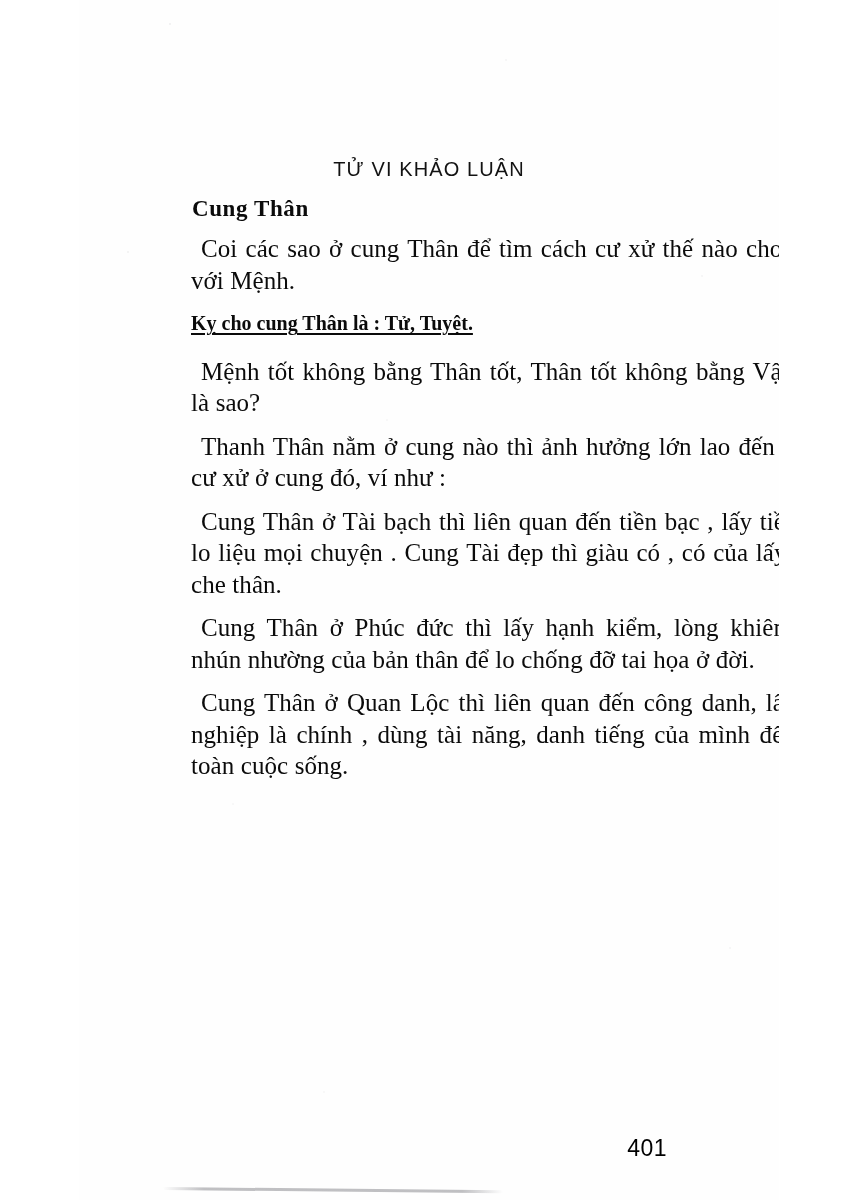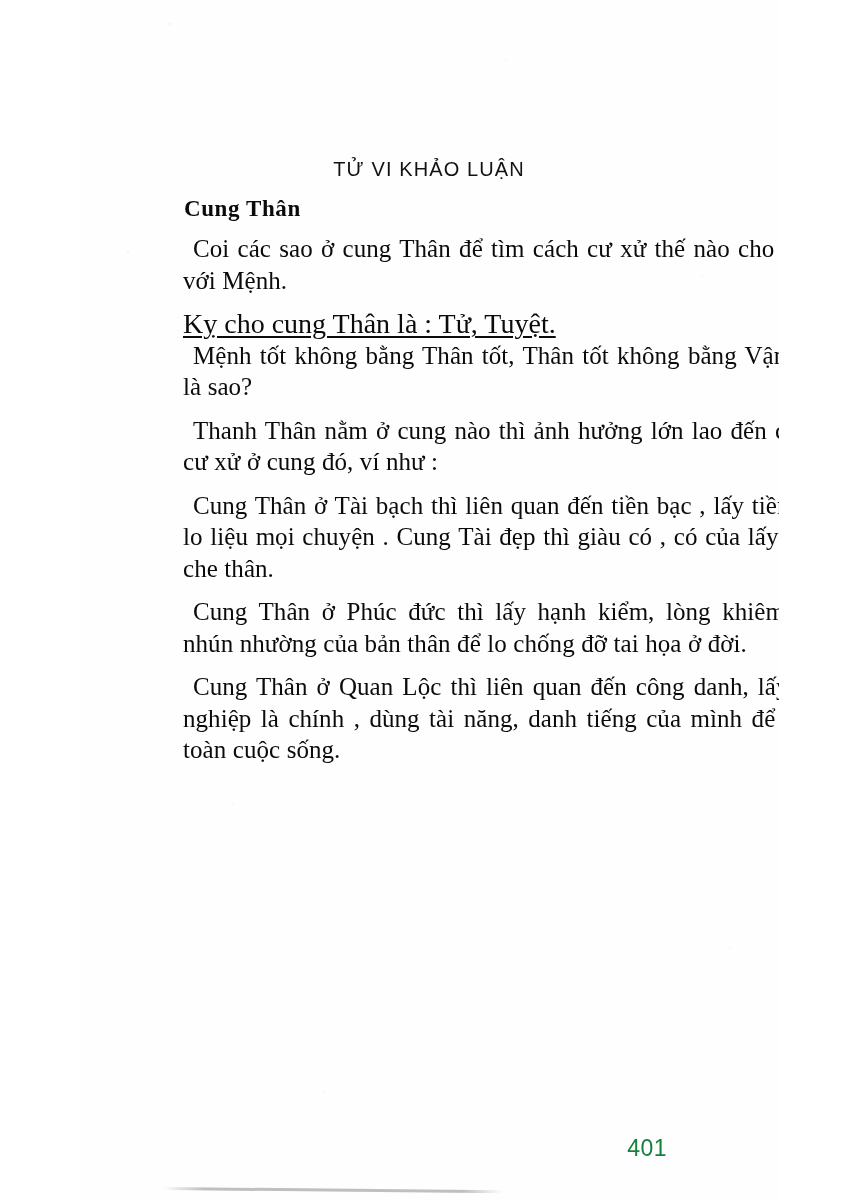--- a/index.html
+++ b/index.html
@@ -48,21 +48,21 @@
     font-family: "Liberation Sans", "DejaVu Sans", sans-serif;
     font-size: 20px;
     letter-spacing: 1.1px;
     color: #121212;
     font-weight: 400;
   }
 
   
   .column {
     position: absolute;
-    left: 104px;
+    left: 112px;
     top: 196px;
     width: 638px;
   }
 
   .section-heading {
     font-weight: bold;
     font-size: 23px;
     letter-spacing: 0.6px;
     line-height: 1.15;
     margin: 0 0 11px 1px;
@@ -82,42 +82,42 @@
     text-align: left;
   }
 
   p.para.italic {
     font-style: italic;
     letter-spacing: 0.15px;
     word-spacing: 0.9px;
   }
 
   p.underlined {
-    margin: 4px 0 0 0;
-    font-size: 28px;
+    margin: 4px 0 16px 0;
+    font-size: 20px;
     line-height: 31.5px;
-    font-weight: 400;
+    font-weight: 700;
     text-indent: 0;
     text-align: left;
     display: block;
   }
   p.underlined .u-text {
     text-decoration: underline;
     text-decoration-thickness: 2px;
     text-underline-offset: 3px;
   }
 
   
   .folio {
     position: absolute;
     right: 112px;
     bottom: 38px;
     font-size: 23px;
     font-family: "Liberation Sans", "DejaVu Sans", sans-serif;
-    color: #15803d;
+    color: #000000;
     letter-spacing: 0.5px;
   }
 
   
   .edge-artifact {
     position: absolute;
     left: 84px;
     bottom: 10px;
     width: 340px;
     height: 3px;

